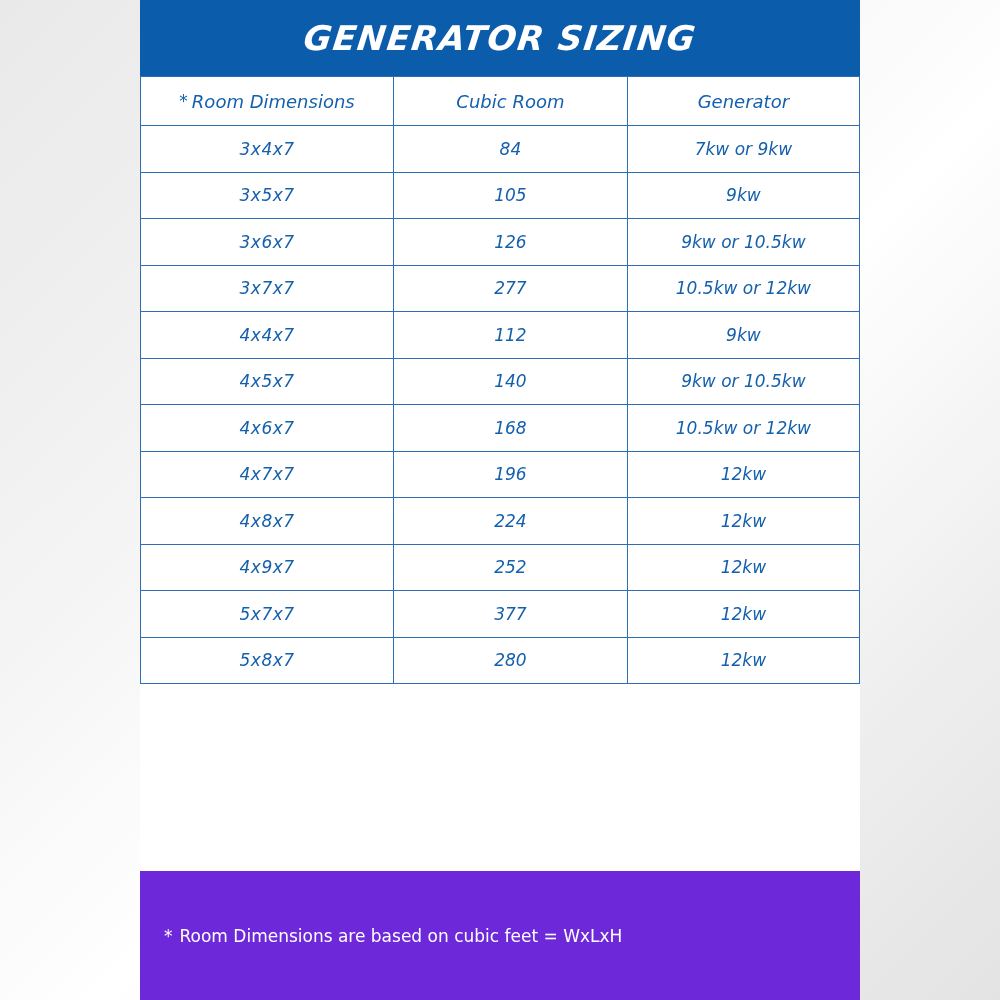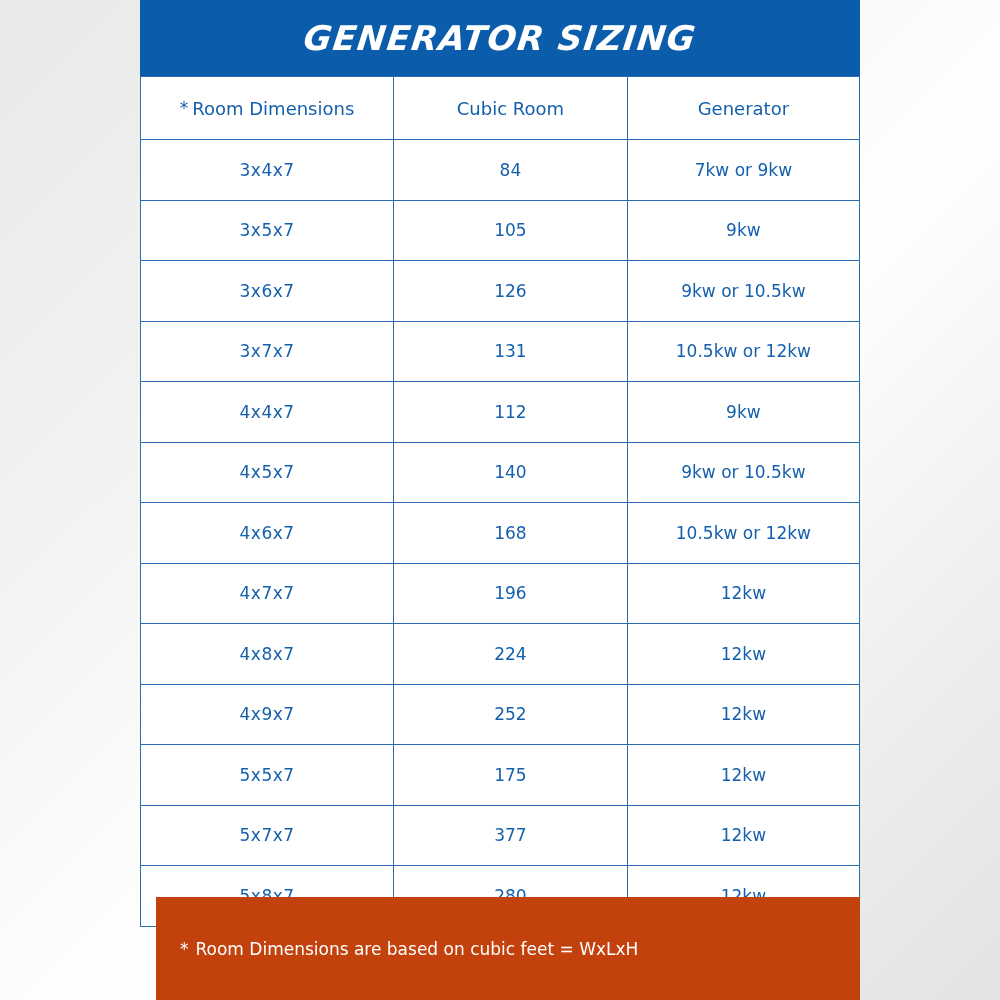--- a/index.html
+++ b/index.html
@@ -50,47 +50,47 @@
   table.sizing col.c2 { width: 32.5%; }
   table.sizing col.c3 { width: 32.3%; }
 
   table.sizing th,
   table.sizing td {
     border: 1px solid #2e6db4;
     color: #1560ad;
     text-align: center;
     font-size: 17px;
     font-weight: 400;
-    padding: 7px;
+    padding: 0;
     height: 45.5px;
     background: #ffffff;
     font-family: "DejaVu Sans", sans-serif;
+    font-style: italic;
   }
   table.sizing thead th {
     height: 48px;
     font-size: 18px;
     font-weight: 400;
   }
   table.sizing thead th.dims .star {
     font-size: 17px;
     vertical-align: text-top;
     margin-right: 4px;
   }
   table.sizing tbody td.dim { letter-spacing: 0.5px; }
 
   .footnote-bar {
-    background: #c2410c;
+    background: #6d28d9;
     position: absolute;
     left: 0;
     right: 0;
     bottom: 0;
-    height: 103px;
+    height: 129px;
     display: flex;
     align-items: center;
-    margin-left: 16px;
   }
   .footnote-bar .note {
     color: #ffffff;
     font-size: 17px;
     padding-left: 24px;
     font-family: "DejaVu Sans", sans-serif;
   }
   .footnote-bar .note .star {
     margin-right: 7px;
     font-size: 17px;
@@ -141,21 +141,21 @@
         <td>105</td>
         <td>9kw</td>
       </tr>
       <tr>
         <td class="dim">3x6x7</td>
         <td>126</td>
         <td>9kw or 10.5kw</td>
       </tr>
       <tr>
         <td class="dim">3x7x7</td>
-        <td>131</td>
+        <td>277</td>
         <td>10.5kw or 12kw</td>
       </tr>
       <tr>
         <td class="dim">4x4x7</td>
         <td>112</td>
         <td>9kw</td>
       </tr>
       <tr>
         <td class="dim">4x5x7</td>
         <td>140</td>
@@ -175,25 +175,20 @@
         <td class="dim">4x8x7</td>
         <td>224</td>
         <td>12kw</td>
       </tr>
       <tr>
         <td class="dim">4x9x7</td>
         <td>252</td>
         <td>12kw</td>
       </tr>
       <tr>
-        <td class="dim">5x5x7</td>
-        <td>175</td>
-        <td>12kw</td>
-      </tr>
-      <tr>
         <td class="dim">5x7x7</td>
         <td>377</td>
         <td>12kw</td>
       </tr>
       <tr>
         <td class="dim">5x8x7</td>
         <td>280</td>
         <td>12kw</td>
       </tr>
     </tbody>

